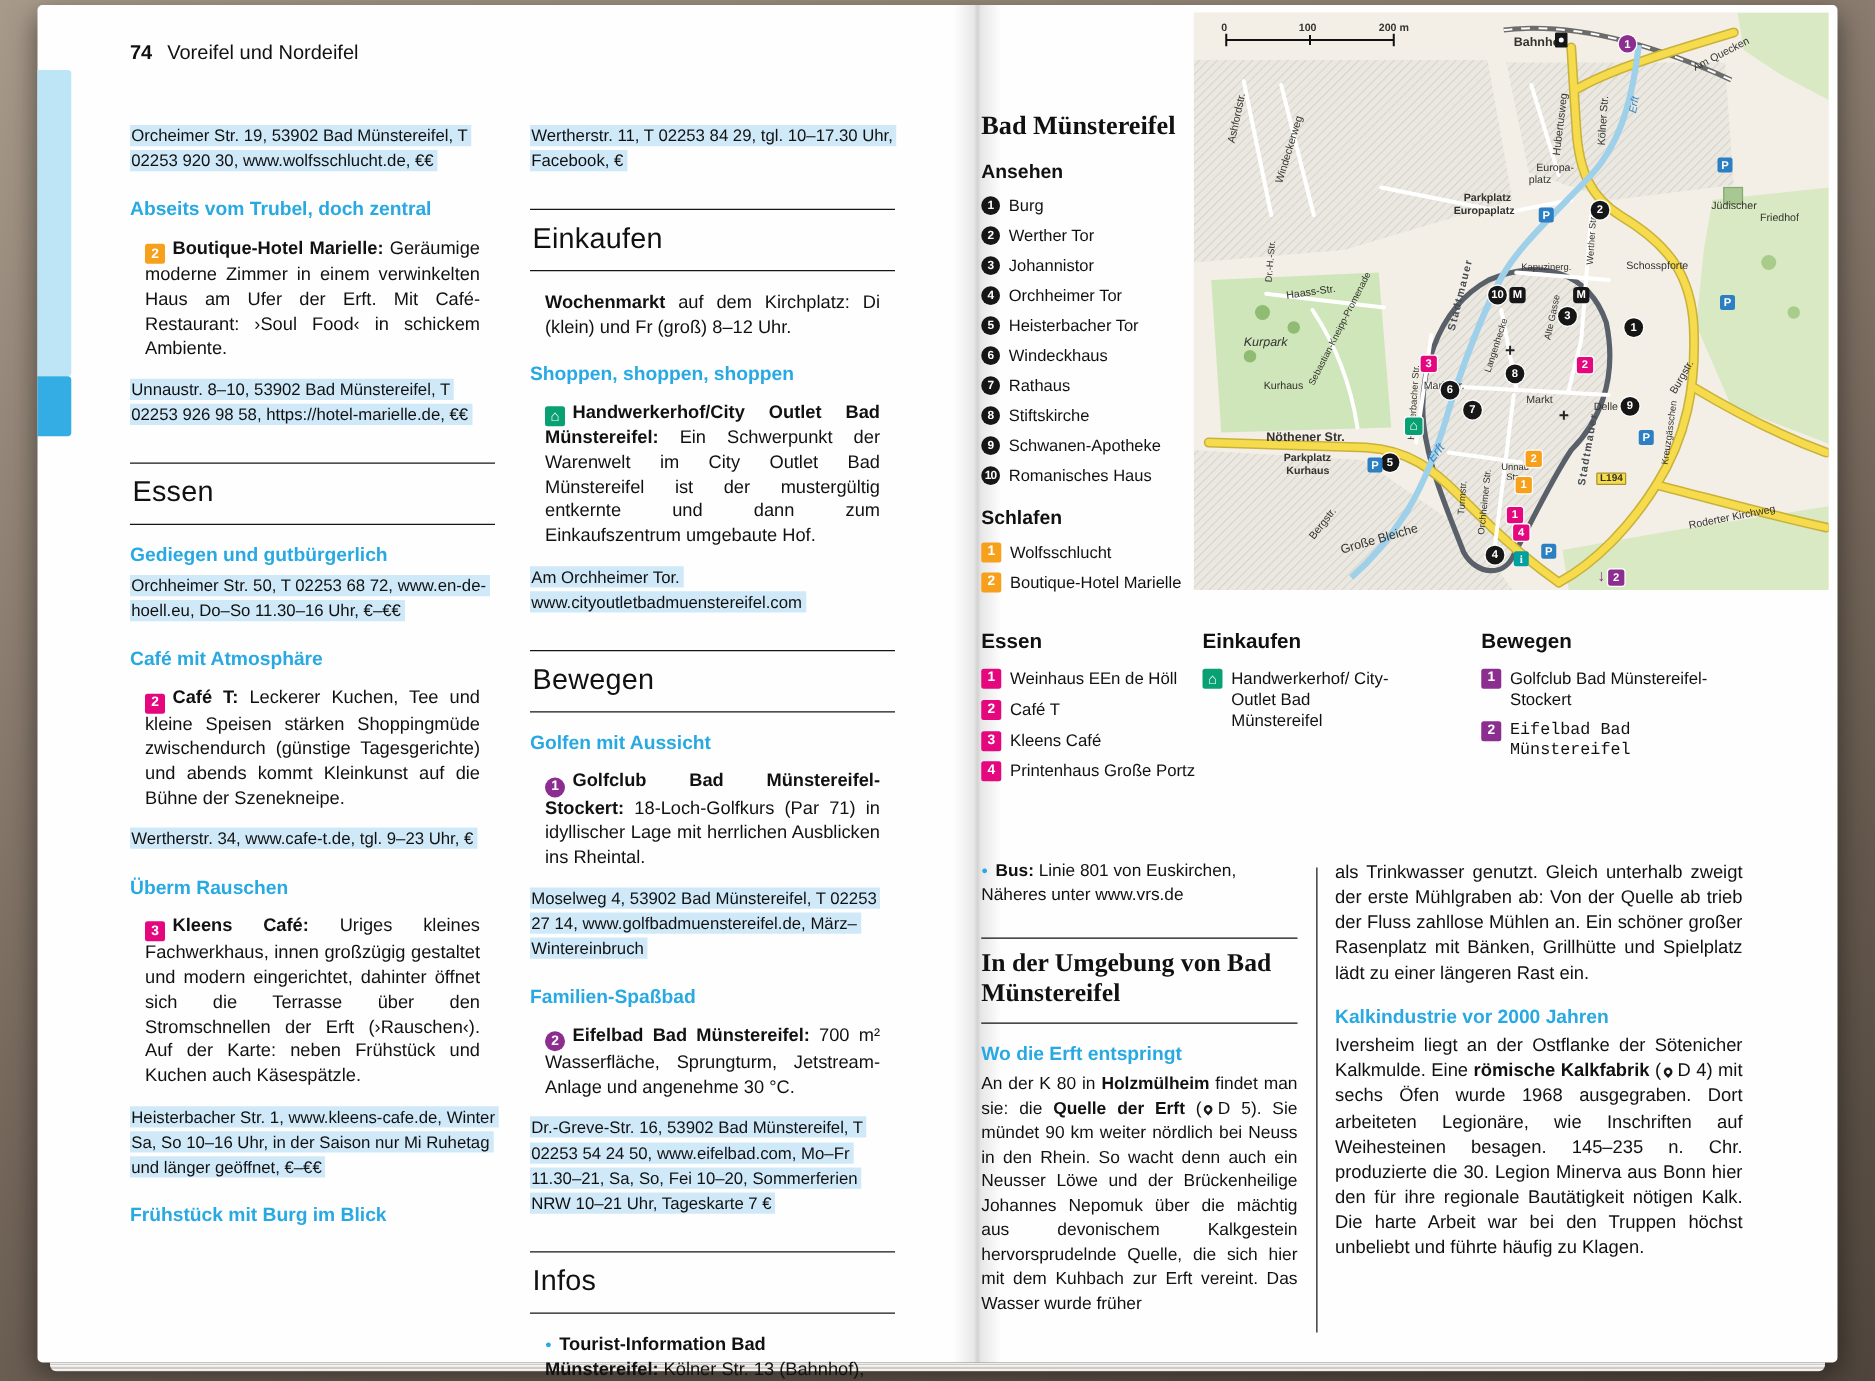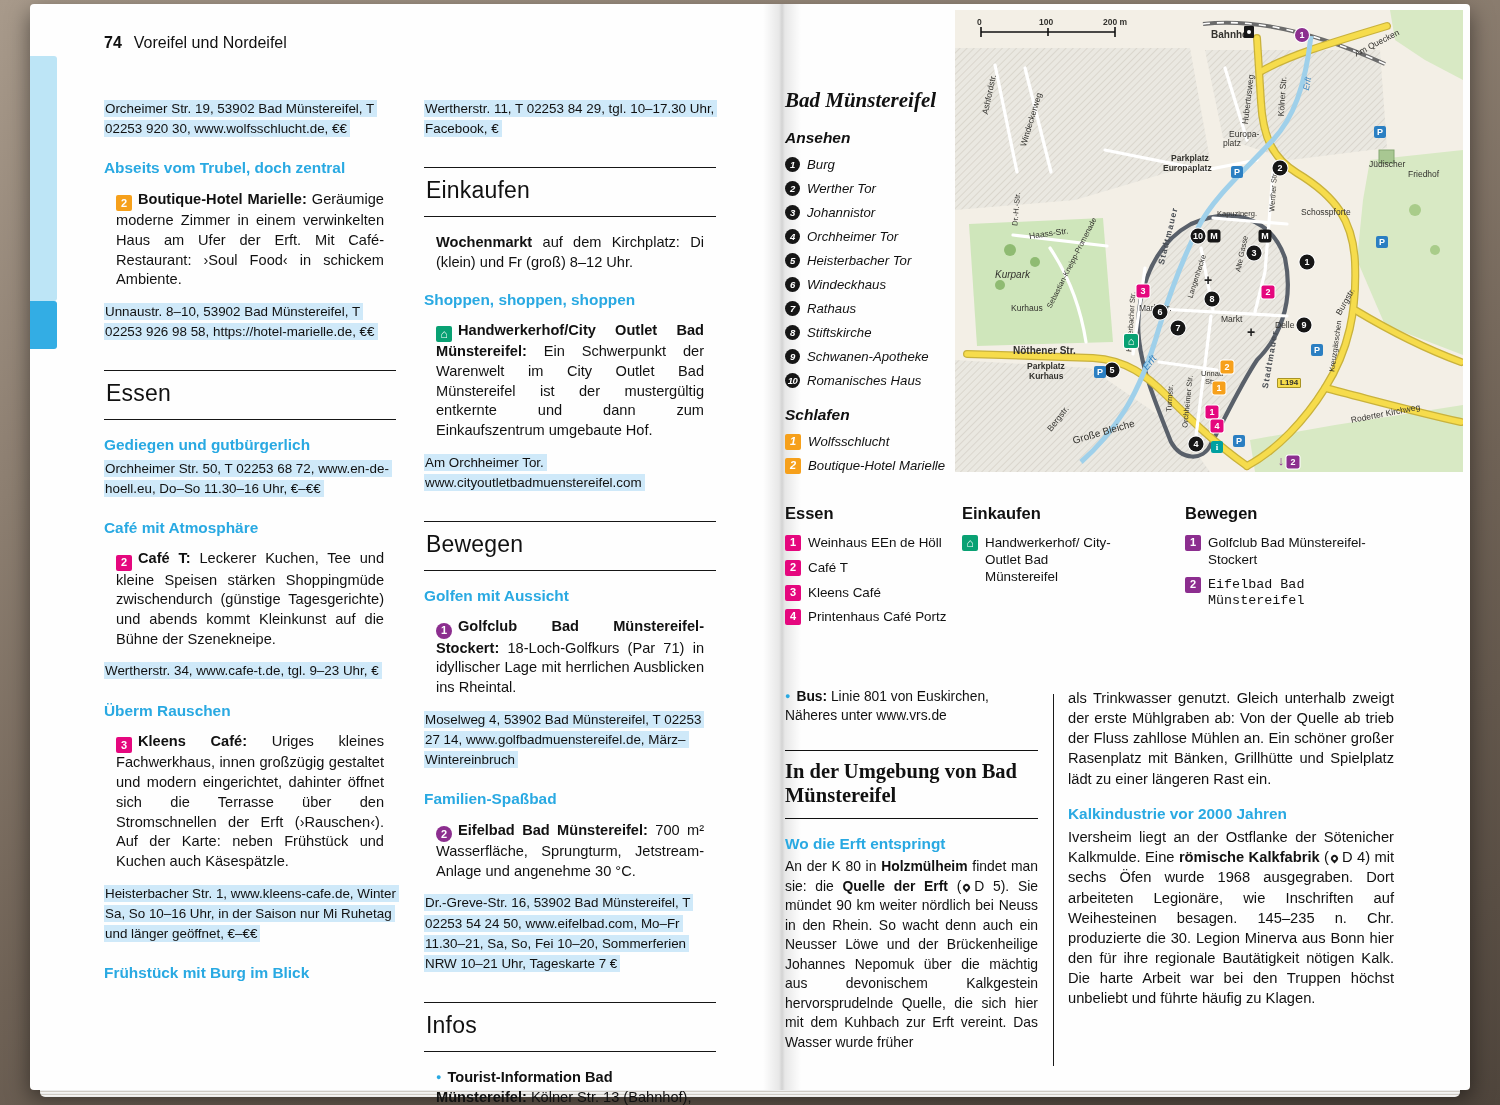--- a/index.html
+++ b/index.html
@@ -37,21 +37,21 @@
   .b{font-weight:bold;}
   .sect{margin:28px 0 16px;border-top:1.5px solid #161616;border-bottom:1.2px solid #161616;
         padding:9px 2px 12px;font-size:23px;letter-spacing:.2px;}
   .blt::before{content:"●";color:#29a9e2;font-size:9px;margin-right:6px;vertical-align:2px;}
   p.body.info{text-align:left;margin-bottom:6px;}
   .pin{display:inline-block;width:7px;height:7px;background:#1a1a1a;border-radius:50% 50% 50% 0;
        transform:rotate(-45deg);margin:0 4px 0 2px;position:relative;}
   .pin::after{content:"";position:absolute;left:2px;top:2px;width:2.6px;height:2.6px;background:#fff;border-radius:50%;}
 
   
-  .rp-left{position:absolute;left:755px;top:84px;width:172px;font-style:italic;}
+  .rp-left{position:absolute;left:755px;top:84px;width:172px;}
   .rp-title{font-family:"Liberation Serif","DejaVu Serif",serif;font-weight:bold;font-size:21px;margin:0 0 6px;}
   .rp-sub{font-weight:bold;font-size:15.5px;margin:16px 0 10px;}
   .leg-row{display:flex;gap:7px;font-size:13.2px;margin-bottom:7.5px;align-items:flex-start;line-height:1.25;}
   .leg-row .badge{margin-right:0;margin-top:0;}
   .leg3{position:absolute;left:755px;top:500px;width:680px;}
   .leg-col{position:absolute;top:0;}
   .leg-col h5{font-size:16.5px;margin:0 0 12px;font-weight:bold;}
   .leg-col .leg-row{font-size:13.4px;margin-bottom:8px;}
   .leg-label{display:inline-block;}
   .bbot-left{position:absolute;left:755px;top:684px;width:253px;}
@@ -380,21 +380,21 @@
       <div class="leg-row">
           <span class="badge pink">2</span>
           <span class="leg-label">Café T</span>
         </div>
       <div class="leg-row">
           <span class="badge pink">3</span>
           <span class="leg-label">Kleens Café</span>
         </div>
       <div class="leg-row">
           <span class="badge pink">4</span>
-          <span class="leg-label">Printenhaus Café Portz</span>
+          <span class="leg-label">Printenhaus Große Portz</span>
         </div>
     </div>
     <div class="leg-col" style="left:177px;width:200px;">
       <h5>Einkaufen</h5>
       <div class="leg-row">
           <span class="badge green">⌂</span>
           <span class="leg-label" style="width:130px;">Handwerkerhof/ City-Outlet Bad Münstereifel</span>
         </div>
     </div>
     <div class="leg-col" style="left:400px;width:235px;">

